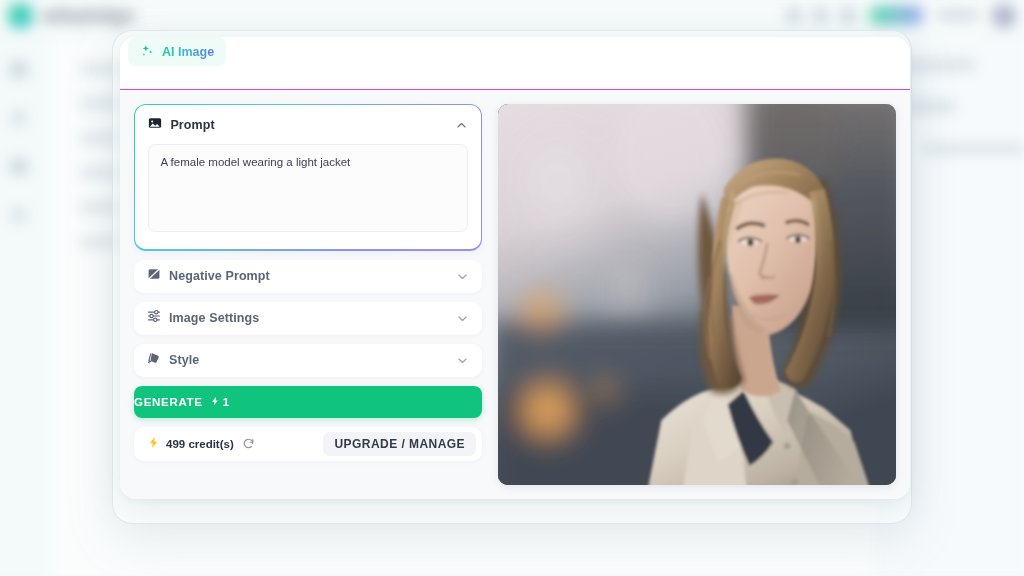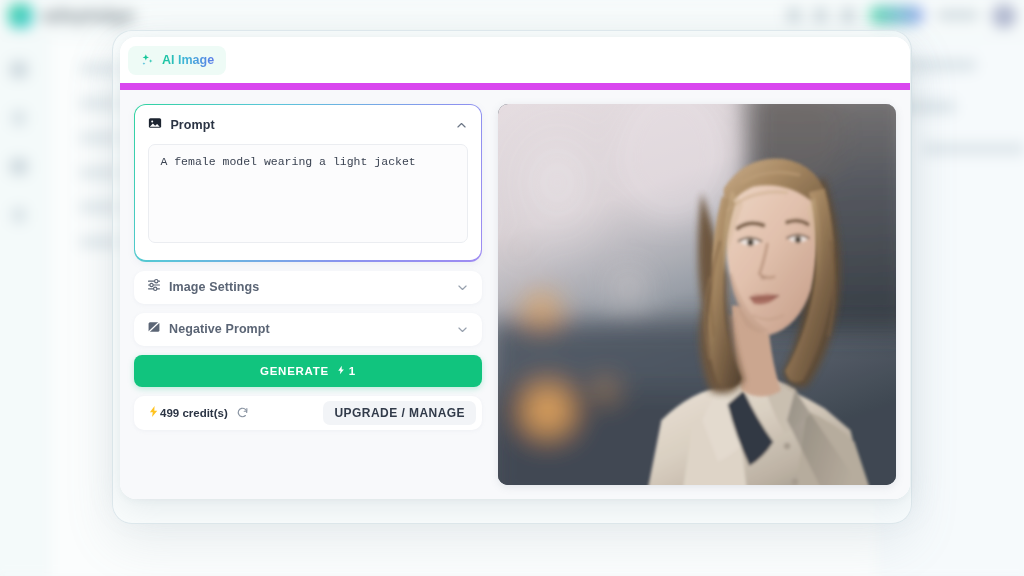--- a/index.html
+++ b/index.html
@@ -131,24 +131,24 @@
     overflow: hidden;
     display: flex;
     flex-direction: column;
   }
 
   
   .tabbar {
     height: 53px;
     flex: 0 0 auto;
     display: flex;
-    align-items: center;
+    align-items: flex-start;
     padding: 0 8px;
     gap: 6px;
-    border-bottom: 7px solid #d946ef;
+    border-bottom: 1px solid #d946ef;
     background: #ffffff;
   }
   .tab {
     display: flex;
     align-items: center;
     gap: 7px;
     padding: 7px 12px;
     border-radius: 8px;
     cursor: pointer;
     font-size: 12.5px;
@@ -205,27 +205,27 @@
   }
   .panel-title {
     font-size: 12.5px;
     font-weight: 700;
     color: #2b3444;
     letter-spacing: .1px;
   }
   .chev { margin-left: auto; display: flex; align-items: center; color: #6b7585; }
   .prompt-textarea {
     width: 100%;
-    height: 99px;
+    height: 88px;
     border: 1px solid #ebedf1;
     border-radius: 7px;
     background: #fcfcfd;
     resize: none;
     padding: 9px 11px;
-    font-family: Liberation Mono, monospace;
+    font-family: Liberation Sans, sans-serif;
     font-size: 11.5px;
     color: #3b4352;
     line-height: 1.45;
     outline: none;
   }
   .prompt-textarea::placeholder { color: #b3bac5; }
 
   
   .row-card {
     background: #ffffff;
@@ -251,41 +251,41 @@
     border-radius: 8px;
     background: #11c47e;
     border: none;
     color: #ffffff;
     font-family: "Liberation Sans", sans-serif;
     font-size: 11.5px;
     font-weight: 700;
     letter-spacing: .7px;
     display: flex;
     align-items: center;
-    justify-content: center;
     gap: 7px;
     cursor: pointer;
     box-shadow: 0 2px 6px rgba(17, 196, 126, 0.25);
   }
   .gen-cost { display: flex; align-items: center; gap: 3px; }
 
   
   .credits-card {
     background: #ffffff;
     border-radius: 10px;
     height: 34px;
     display: flex;
     align-items: center;
     padding: 0 6px 0 13px;
     box-shadow: 0 1px 4px rgba(140, 150, 175, 0.09);
   }
   .credits-text {
     font-size: 11.5px;
     font-weight: 700;
     color: #2b3444;
+    margin-left: 6px;
   }
   .refresh-btn {
     margin-left: 8px;
     display: flex;
     align-items: center;
     color: #8b95a3;
     cursor: pointer;
   }
   .upgrade-btn {
     margin-left: auto;
@@ -394,49 +394,64 @@
               </svg>
             </span>
           </div>
           <textarea class="prompt-textarea" placeholder="Describe the image you want to generate" style="">A female model wearing a light jacket</textarea>
         </div>
       </div>
 
       <div class="row-card">
         <span>
           <svg viewBox="0 0 16 16" width="14" height="14">
+            <rect x="1.8" y="2.6" width="12.4" height="10.8" rx="1.8" fill="#5b6575"></rect>
+            <path d="M2.6 13.2L13.4 2.8" stroke="#ffffff" stroke-width="1.4" stroke-linecap="round"></path>
+          </svg>
+        </span>
+        <span class="row-label">Negative Prompt</span>
+        <span class="chev">
+          <svg viewBox="0 0 16 16" width="13" height="13">
+            <path d="M3.6 6.2L8 10.4l4.4-4.2" fill="none" stroke="#98a1ae" stroke-width="1.5" stroke-linecap="round" stroke-linejoin="round"></path>
+          </svg>
+        </span>
+      </div>
+
+      <div class="row-card">
+        <span>
+          <svg viewBox="0 0 16 16" width="14" height="14">
             <path d="M1.8 3.6h12.4M1.8 8h12.4M1.8 12.4h12.4" stroke="#5b6575" stroke-width="1.4" stroke-linecap="round"></path>
             <circle cx="10.6" cy="3.6" r="1.9" fill="#ffffff" stroke="#5b6575" stroke-width="1.3"></circle>
             <circle cx="5.2" cy="8" r="1.9" fill="#ffffff" stroke="#5b6575" stroke-width="1.3"></circle>
             <circle cx="9.4" cy="12.4" r="1.9" fill="#ffffff" stroke="#5b6575" stroke-width="1.3"></circle>
           </svg>
         </span>
         <span class="row-label">Image Settings</span>
         <span class="chev">
           <svg viewBox="0 0 16 16" width="13" height="13">
             <path d="M3.6 6.2L8 10.4l4.4-4.2" fill="none" stroke="#98a1ae" stroke-width="1.5" stroke-linecap="round" stroke-linejoin="round"></path>
           </svg>
         </span>
       </div>
 
       <div class="row-card">
         <span>
           <svg viewBox="0 0 16 16" width="14" height="14">
-            <rect x="1.8" y="2.6" width="12.4" height="10.8" rx="1.8" fill="#5b6575"></rect>
-            <path d="M2.6 13.2L13.4 2.8" stroke="#ffffff" stroke-width="1.4" stroke-linecap="round"></path>
-          </svg>
-        </span>
-        <span class="row-label">Negative Prompt</span>
+            <path d="M5.6 2.2l7 3.1a1.5 1.5 0 01.75 2l-2.4 5.3a1.5 1.5 0 01-2 .75l-5-2.2z" fill="#5b6575"></path>
+            <path d="M4.2 3.3l-1.8 6.8a1.4 1.4 0 00.9 1.7l1.2.4" fill="none" stroke="#5b6575" stroke-width="1.3" stroke-linecap="round"></path>
+            <path d="M2.0 11.6l1.3.5M1.6 13.0l1.2.45" stroke="#5b6575" stroke-width="1.1" stroke-linecap="round"></path>
+          </svg>
+        </span>
+        <span class="row-label">Style</span>
         <span class="chev">
           <svg viewBox="0 0 16 16" width="13" height="13">
             <path d="M3.6 6.2L8 10.4l4.4-4.2" fill="none" stroke="#98a1ae" stroke-width="1.5" stroke-linecap="round" stroke-linejoin="round"></path>
           </svg>
         </span>
       </div>
-
 
       <button class="generate-btn">
         <span>GENERATE</span>
         <span class="gen-cost">
           <span>
             <svg viewBox="0 0 16 16" width="10" height="10">
               <path d="M9.3 1.2L3.6 9h3.5l-.9 5.8L12.6 7H9z" fill="#ffffff"></path>
             </svg>
           </span>
           <span>1</span>

